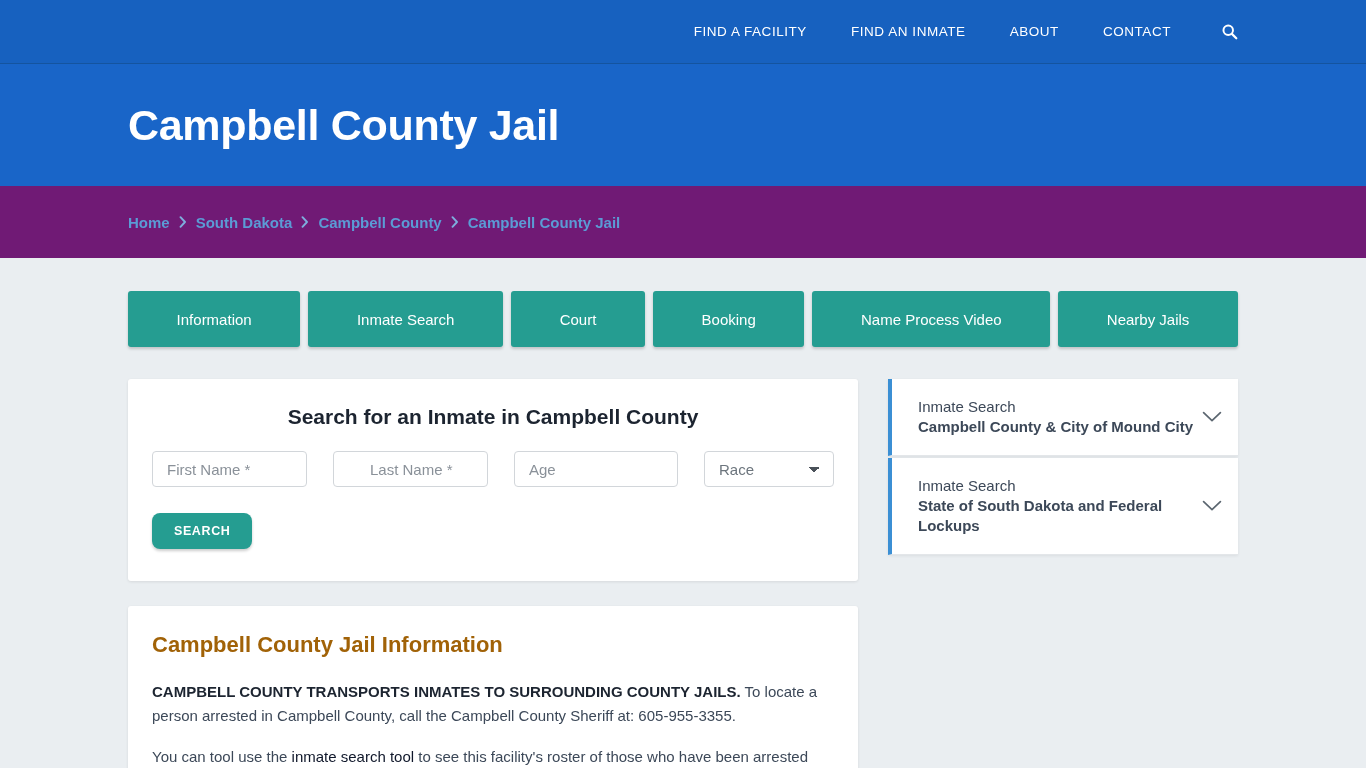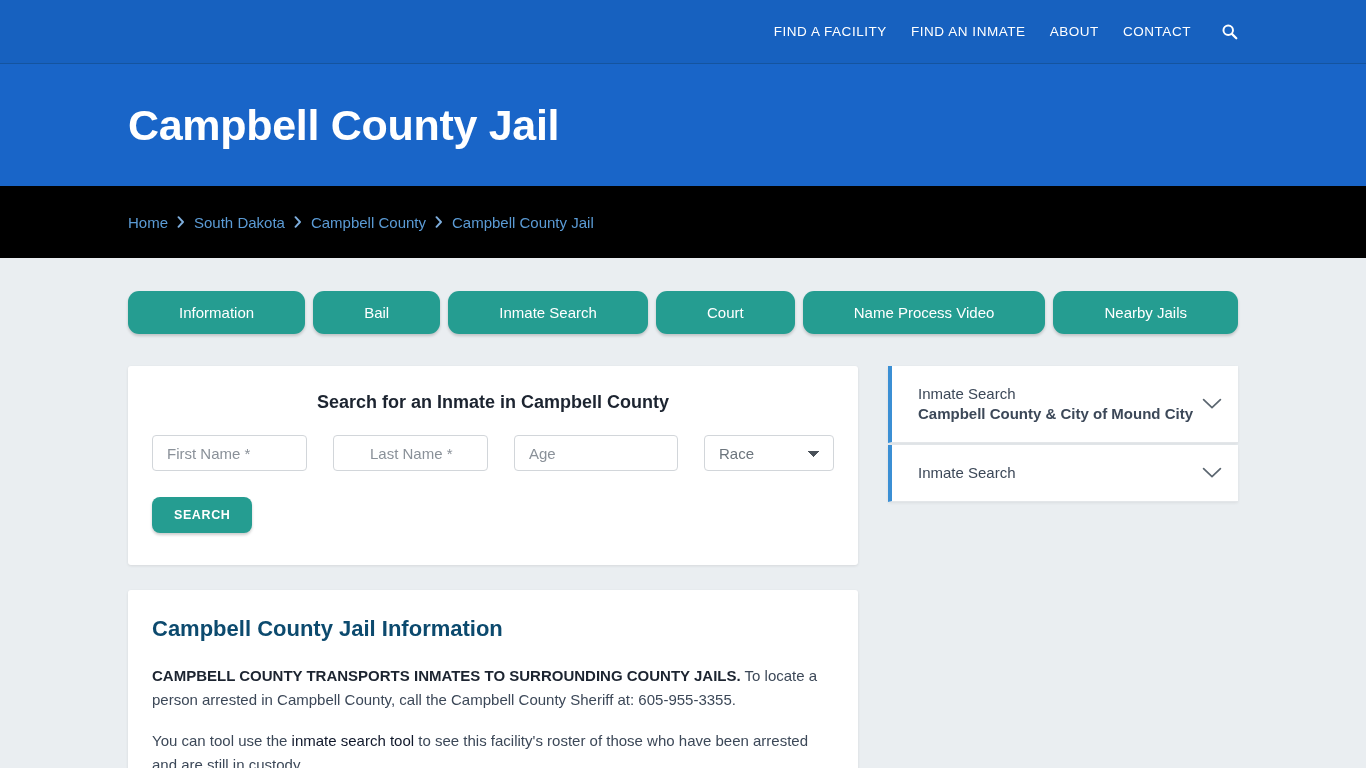--- a/index.html
+++ b/index.html
@@ -35,21 +35,21 @@
     white-space: nowrap;
     user-select: none;
   }
   .brand .b1 { color: #ffffff; }
   .brand .b2 { color: #bedcf5; }
 
   .nav-links {
     margin-left: auto;
     display: flex;
     align-items: center;
-    gap: 24px;
+    gap: 44px;
   }
   .nav-link {
     color: #ffffff;
     font-size: 13.5px;
     letter-spacing: 0.55px;
     text-decoration: none;
     white-space: nowrap;
     cursor: pointer;
   }
   .nav-search {
@@ -70,25 +70,26 @@
   .page-title {
     color: #ffffff;
     font-size: 43px;
     font-weight: bold;
     letter-spacing: -0.3px;
     line-height: 1;
   }
 
   
   .crumb-band {
-    background: #000000;
+    background: #701a75;
     height: 72px;
     display: flex;
     align-items: center;
     padding: 0 128px;
+    font-weight: bold;
   }
   .crumbs {
     display: flex;
     align-items: center;
     gap: 9px;
     font-size: 15px;
   }
   .crumb {
     color: #5b9bd5;
     text-decoration: none;
@@ -111,25 +112,25 @@
 
   .tabs {
     display: flex;
     gap: 8px;
     padding-top: 33px;
   }
   .tab {
     background: #259d91;
     color: #ffffff;
     font-size: 15px;
-    height: 43px;
+    height: 56px;
     display: flex;
     align-items: center;
     justify-content: center;
-    border-radius: 11px;
+    border-radius: 3px;
     box-shadow: 0 2px 3px rgba(0,0,0,0.18);
     cursor: pointer;
     white-space: nowrap;
     padding: 0 10px;
     flex: 1 1 auto;
     border: none;
     font-family: inherit;
   }
 
   .columns {
@@ -145,21 +146,21 @@
   .card {
     background: #ffffff;
     border-radius: 3px;
     box-shadow: 0 1px 3px rgba(0,0,0,0.09);
   }
   .search-card {
     padding: 26px 24px 32px 24px;
   }
   .search-heading {
     text-align: center;
-    font-size: 18px;
+    font-size: 21px;
     font-weight: bold;
     color: #1c2430;
     margin-bottom: 22px;
   }
   .field-row {
     display: flex;
     gap: 26px;
     border-radius: 7px;
   }
   .field {
@@ -207,21 +208,21 @@
   }
 
   
   .info-card {
     margin-top: 25px;
     padding: 26px 24px 24px 24px;
   }
   .info-heading {
     font-size: 22px;
     font-weight: bold;
-    color: #0c4a6e;
+    color: #a16207;
     margin-bottom: 22px;
   }
   .info-p {
     font-size: 15px;
     line-height: 1.62;
     color: #3c4858;
     margin-bottom: 16px;
   }
   .info-p b { color: #1c2430; }
   .info-link {
@@ -302,23 +303,23 @@
         </svg>
     </span>
     <a class="crumb">Campbell County Jail</a>
   </nav>
 </div>
 
 <div class="page">
 
   <div class="tabs">
     <button class="tab">Information</button>
-    <button class="tab">Bail</button>
     <button class="tab">Inmate Search</button>
     <button class="tab">Court</button>
+    <button class="tab">Booking</button>
     <button class="tab">Name Process Video</button>
     <button class="tab">Nearby Jails</button>
   </div>
 
   <div class="columns">
 
     <div class="col-main">
 
       <div class="card search-card">
         <div class="search-heading">Search for an Inmate in Campbell County</div>
@@ -351,20 +352,21 @@
         <span class="chev">
           <svg width="20" height="12" viewBox="0 0 20 12" fill="none">
               <path d="M1.6 1.6L10 9.6l8.4-8" stroke="#5b6670" stroke-width="1.7" stroke-linecap="round" stroke-linejoin="round"></path>
             </svg>
         </span>
       </div>
 
       <div class="acc">
         <div class="acc-text">
           <span class="acc-title">Inmate Search</span>
+          <span class="acc-sub">State of South Dakota and Federal Lockups</span>
         </div>
         <span class="chev">
           <svg width="20" height="12" viewBox="0 0 20 12" fill="none">
               <path d="M1.6 1.6L10 9.6l8.4-8" stroke="#5b6670" stroke-width="1.7" stroke-linecap="round" stroke-linejoin="round"></path>
             </svg>
         </span>
       </div>
 
     </div>
 

